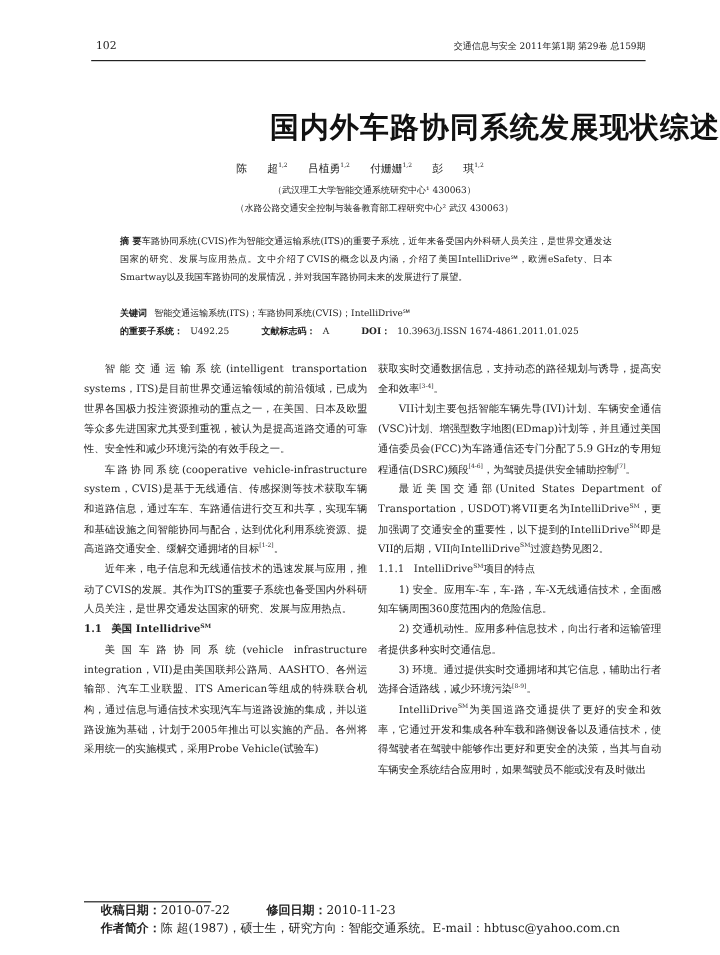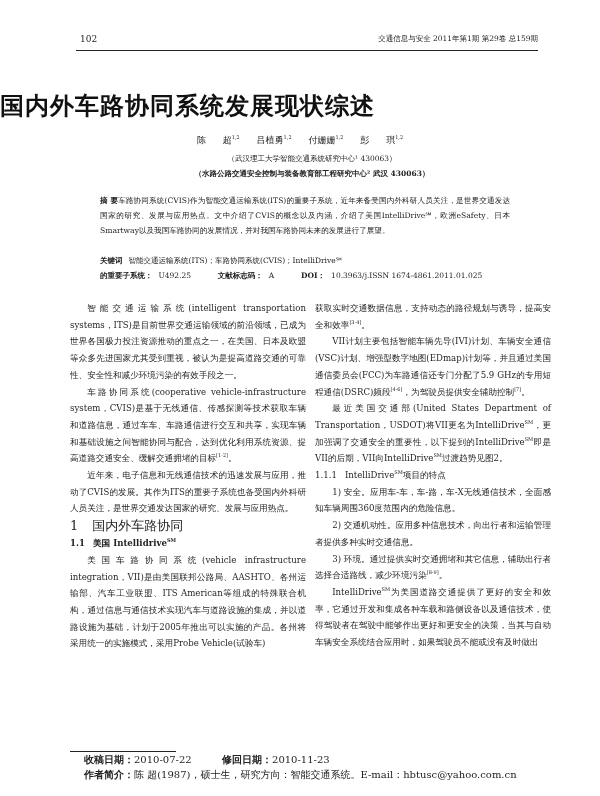--- a/index.html
+++ b/index.html
@@ -12,34 +12,34 @@
     position: absolute; left: 76px; right: 130px; top: 30px; height: 20px;
     border-bottom: 1px solid #222;
     font-size: 8px; color: #222;
   }
   .running-header .page-no { position: absolute; left: 4px; top: 4px; font-size: 9px; }
   .running-header .journal { position: absolute; right: -68px; top: 4px; font-size: 7.5px; white-space: nowrap; }
   .running-header .rule-ext {
     position: absolute; right: -68px; bottom: -1px; width: 68px; height: 1px; background: #222;
   }
   .title {
-    position: absolute; left: 0; right: 0; top: 90px; text-align: left;
+    position: absolute; left: 0; right: 0; top: 90px; text-align: right;
     font-size: 24px; font-weight: bold; letter-spacing: 1px; color: #111;
     font-family: "DejaVu Serif", serif;
   }
   .authors {
     position: absolute; left: 0; right: 0; top: 134px; text-align: center;
     font-size: 9px; word-spacing: 14px; color: #222;
   }
   .authors sup { font-size: 5px; }
   .affil {
     position: absolute; left: 0; right: 0; text-align: center; font-size: 7.5px; color: #222; padding-left: 24px;
   }
   .affil1 { top: 154px; }
-  .affil2 { top: 169px; font-weight: bold; }
+  .affil2 { top: 169px; }
   .abstract {
     position: absolute; left: 100px; right: 90px; top: 193px;
     font-size: 7.6px; line-height: 15px; color: #222; text-align: justify;
   }
   .abstract .lbl { font-weight: bold; margin-right: 0; }
   .meta-line {
     position: absolute; left: 100px; right: 60px; font-size: 7.5px; color: #222; white-space: nowrap;
   }
   .keywords { top: 255px; }
   .classif { top: 271px; }
@@ -103,21 +103,20 @@
   <span class="gap"></span>
   <span class="lbl">文献标志码：</span><span>A</span>
   <span class="gap"></span>
   <span class="lbl">DOI：</span><span>10.3963/j.ISSN 1674-4861.2011.01.025</span>
 </div>
 
 <div class="col col-left">
   <p>智能交通运输系统(intelligent transportation systems，ITS)是目前世界交通运输领域的前沿领域，已成为世界各国极力投注资源推动的重点之一，在美国、日本及欧盟等众多先进国家尤其受到重视，被认为是提高道路交通的可靠性、安全性和减少环境污染的有效手段之一。</p>
   <p><span>车路协同系统(cooperative vehicle-infrastructure system，CVIS)是基于无线通信、传感探测等技术获取车辆和道路信息，通过车车、车路通信进行交互和共享，实现车辆和基础设施之间智能协同与配合，达到优化利用系统资源、提高道路交通安全、缓解交通拥堵的目标</span><sup>[1-2]</sup>。</p>
   <p>近年来，电子信息和无线通信技术的迅速发展与应用，推动了CVIS的发展。其作为ITS的重要子系统也备受国内外科研人员关注，是世界交通发达国家的研究、发展与应用热点。</p>
-  <p class="sec-h1"><span class="num">1</span><span>国内外车路协同</span></p>
   <p class="sec-h2"><span class="num">1.1</span><span>美国 Intellidrive</span><sup>SM</sup></p>
   <p>美国车路协同系统(vehicle infrastructure integration，VII)是由美国联邦公路局、AASHTO、各州运输部、汽车工业联盟、ITS American等组成的特殊联合机构，通过信息与通信技术实现汽车与道路设施的集成，并以道路设施为基础，计划于2005年推出可以实施的产品。各州将采用统一的实施模式，采用Probe Vehicle(试验车)</p>
 </div>
 
 <div class="col col-right">
   <p class="noindent"><span>获取实时交通数据信息，支持动态的路径规划与诱导，提高安全和效率</span><sup>[3-4]</sup>。</p>
   <p><span>VII计划主要包括智能车辆先导(IVI)计划、车辆安全通信(VSC)计划、增强型数字地图(EDmap)计划等，并且通过美国通信委员会(FCC)为车路通信还专门分配了5.9 GHz的专用短程通信(DSRC)频段</span><sup>[4-6]</sup><span>，为驾驶员提供安全辅助控制</span><sup>[7]</sup>。</p>
   <p><span>最近美国交通部(United States Department of Transportation，USDOT)将VII更名为IntelliDrive</span><sup>SM</sup><span>，更加强调了交通安全的重要性，以下提到的IntelliDrive</span><sup>SM</sup><span>即是VII的后期，VII向IntelliDrive</span><sup>SM</sup><span>过渡趋势见图2。</span></p>
   <p class="sec-h3"><span class="num">1.1.1</span><span>IntelliDrive</span><sup>SM</sup><span>项目的特点</span></p>
   <p>1) 安全。应用车-车，车-路，车-X无线通信技术，全面感知车辆周围360度范围内的危险信息。</p>

